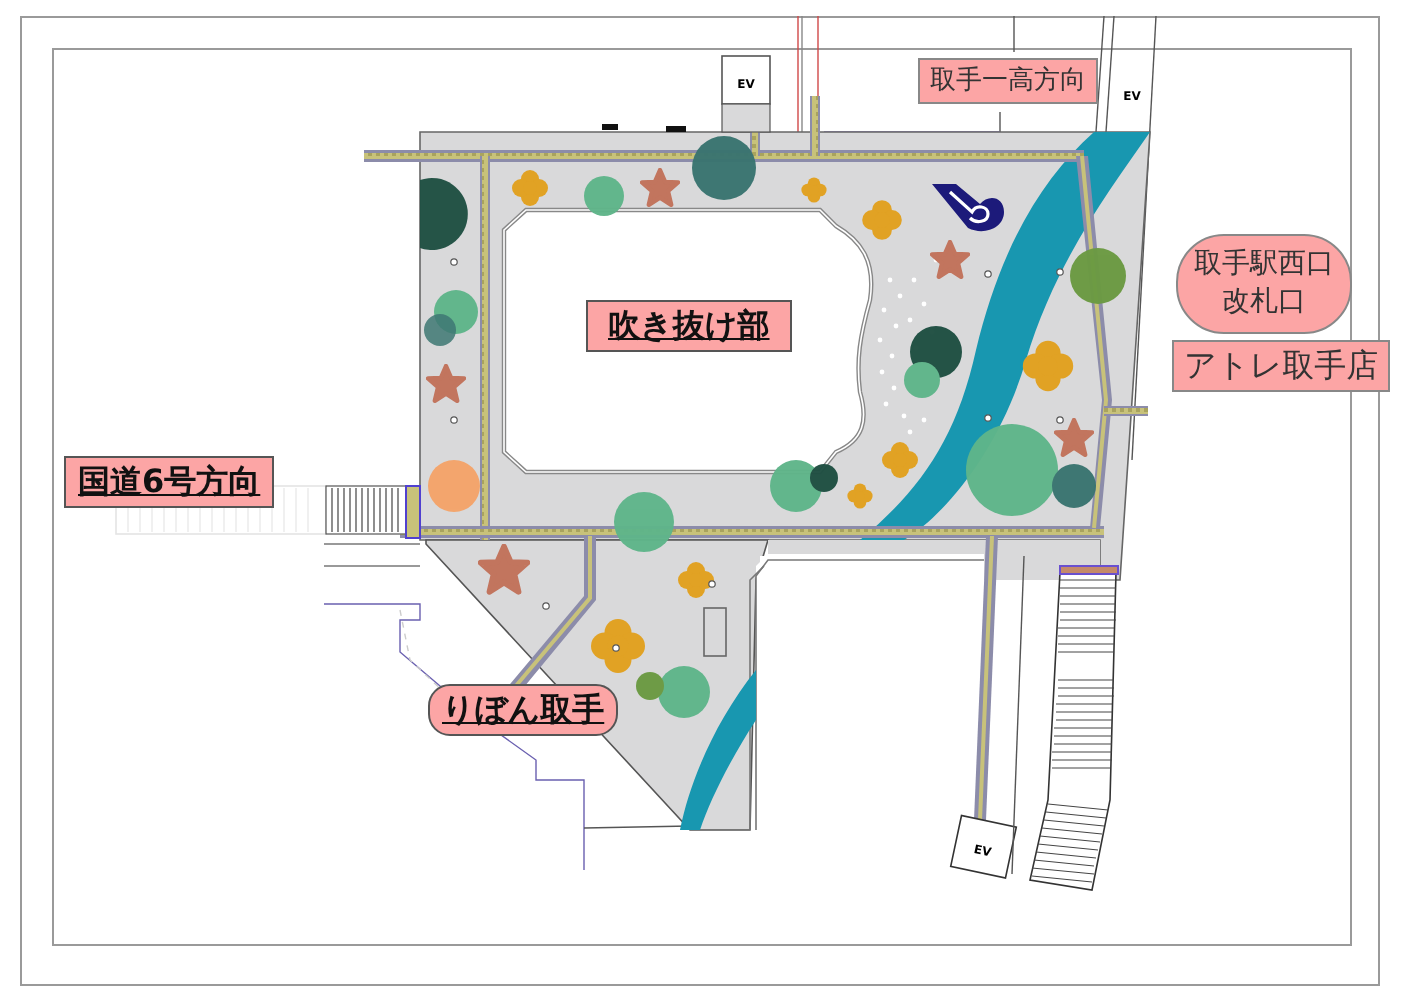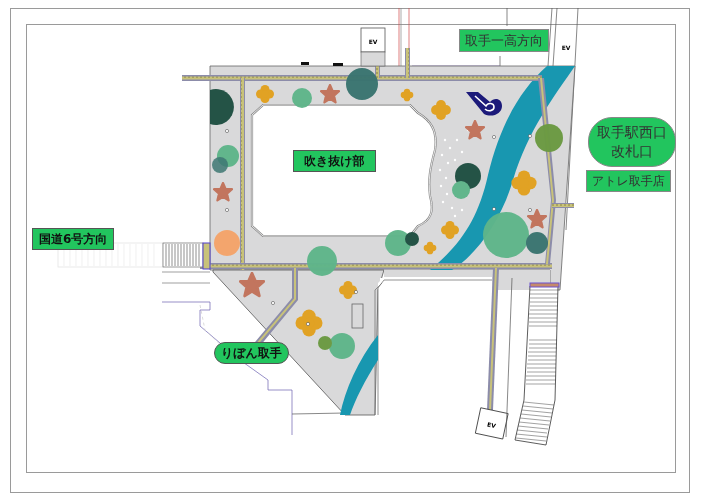--- a/index.html
+++ b/index.html
@@ -1,22 +1,22 @@
 <!DOCTYPE html>
 <html><head>
 <meta charset="utf-8">
 <style>
   html, body { margin: 0; padding: 0; background: #ffffff; }
   body { width: 710px; height: 503px; position: relative; overflow: hidden; font-family: "DejaVu Sans", sans-serif; }
   #map { position: absolute; left: 0; top: 0; width: 710px; height: 503px; }
   .label {
-    position: absolute; background: #22c55e; border: 1px solid #555;
+    position: absolute; background: #fca5a5; border: 1px solid #555;
     font-size: 13px; line-height: 1; padding: 4px 6px; white-space: nowrap; color: #111;
   }
-  .label.bold { font-family: "DejaVu Sans", sans-serif; font-weight: bold; font-size: 12px; }
+  .label.bold { font-family: "DejaVu Sans", sans-serif; font-weight: bold; font-size: 16px; text-decoration: underline; }
   .label.serif { font-family: "DejaVu Serif", serif; border-color: #888; color: #333; font-weight: normal; }
   .label.two { text-align: center; line-height: 1.35; padding: 5px 8px; font-size: 14px; border-radius: 24px; }
 </style>
 </head>
 <body>
 
 <svg id="map" viewBox="0 0 710 503" xmlns="http://www.w3.org/2000/svg">
   <defs>
     <pattern id="tactile" width="4" height="4" patternUnits="userSpaceOnUse">
       <rect width="4" height="4" fill="#c8c27a"></rect>
@@ -281,14 +281,14 @@
   </g>
 </svg>
 
 <div class="label bold" style="left:293px; top:150px; padding:4px 10px;">吹き抜け部</div>
 <div class="label bold" style="left:32px; top:228px;">国道6号方向</div>
 <div class="label serif" style="left:459px; top:29px; font-size:13px; padding:4px 5px;">取手一高方向</div>
 <div class="label serif two" style="left:588px; top:117px; font-size:14px;">
   <div>取手駅西口</div>
   <div>改札口</div>
 </div>
-<div class="label serif" style="left:586px; top:170px; font-size:12px; padding:4px 5px;">アトレ取手店</div>
+<div class="label serif" style="left:586px; top:170px; font-size:16px; padding:4px 5px;">アトレ取手店</div>
 <div class="label bold" style="left:214px; top:342px;border-radius:11px;">りぼん取手</div>
 
 </body></html>

